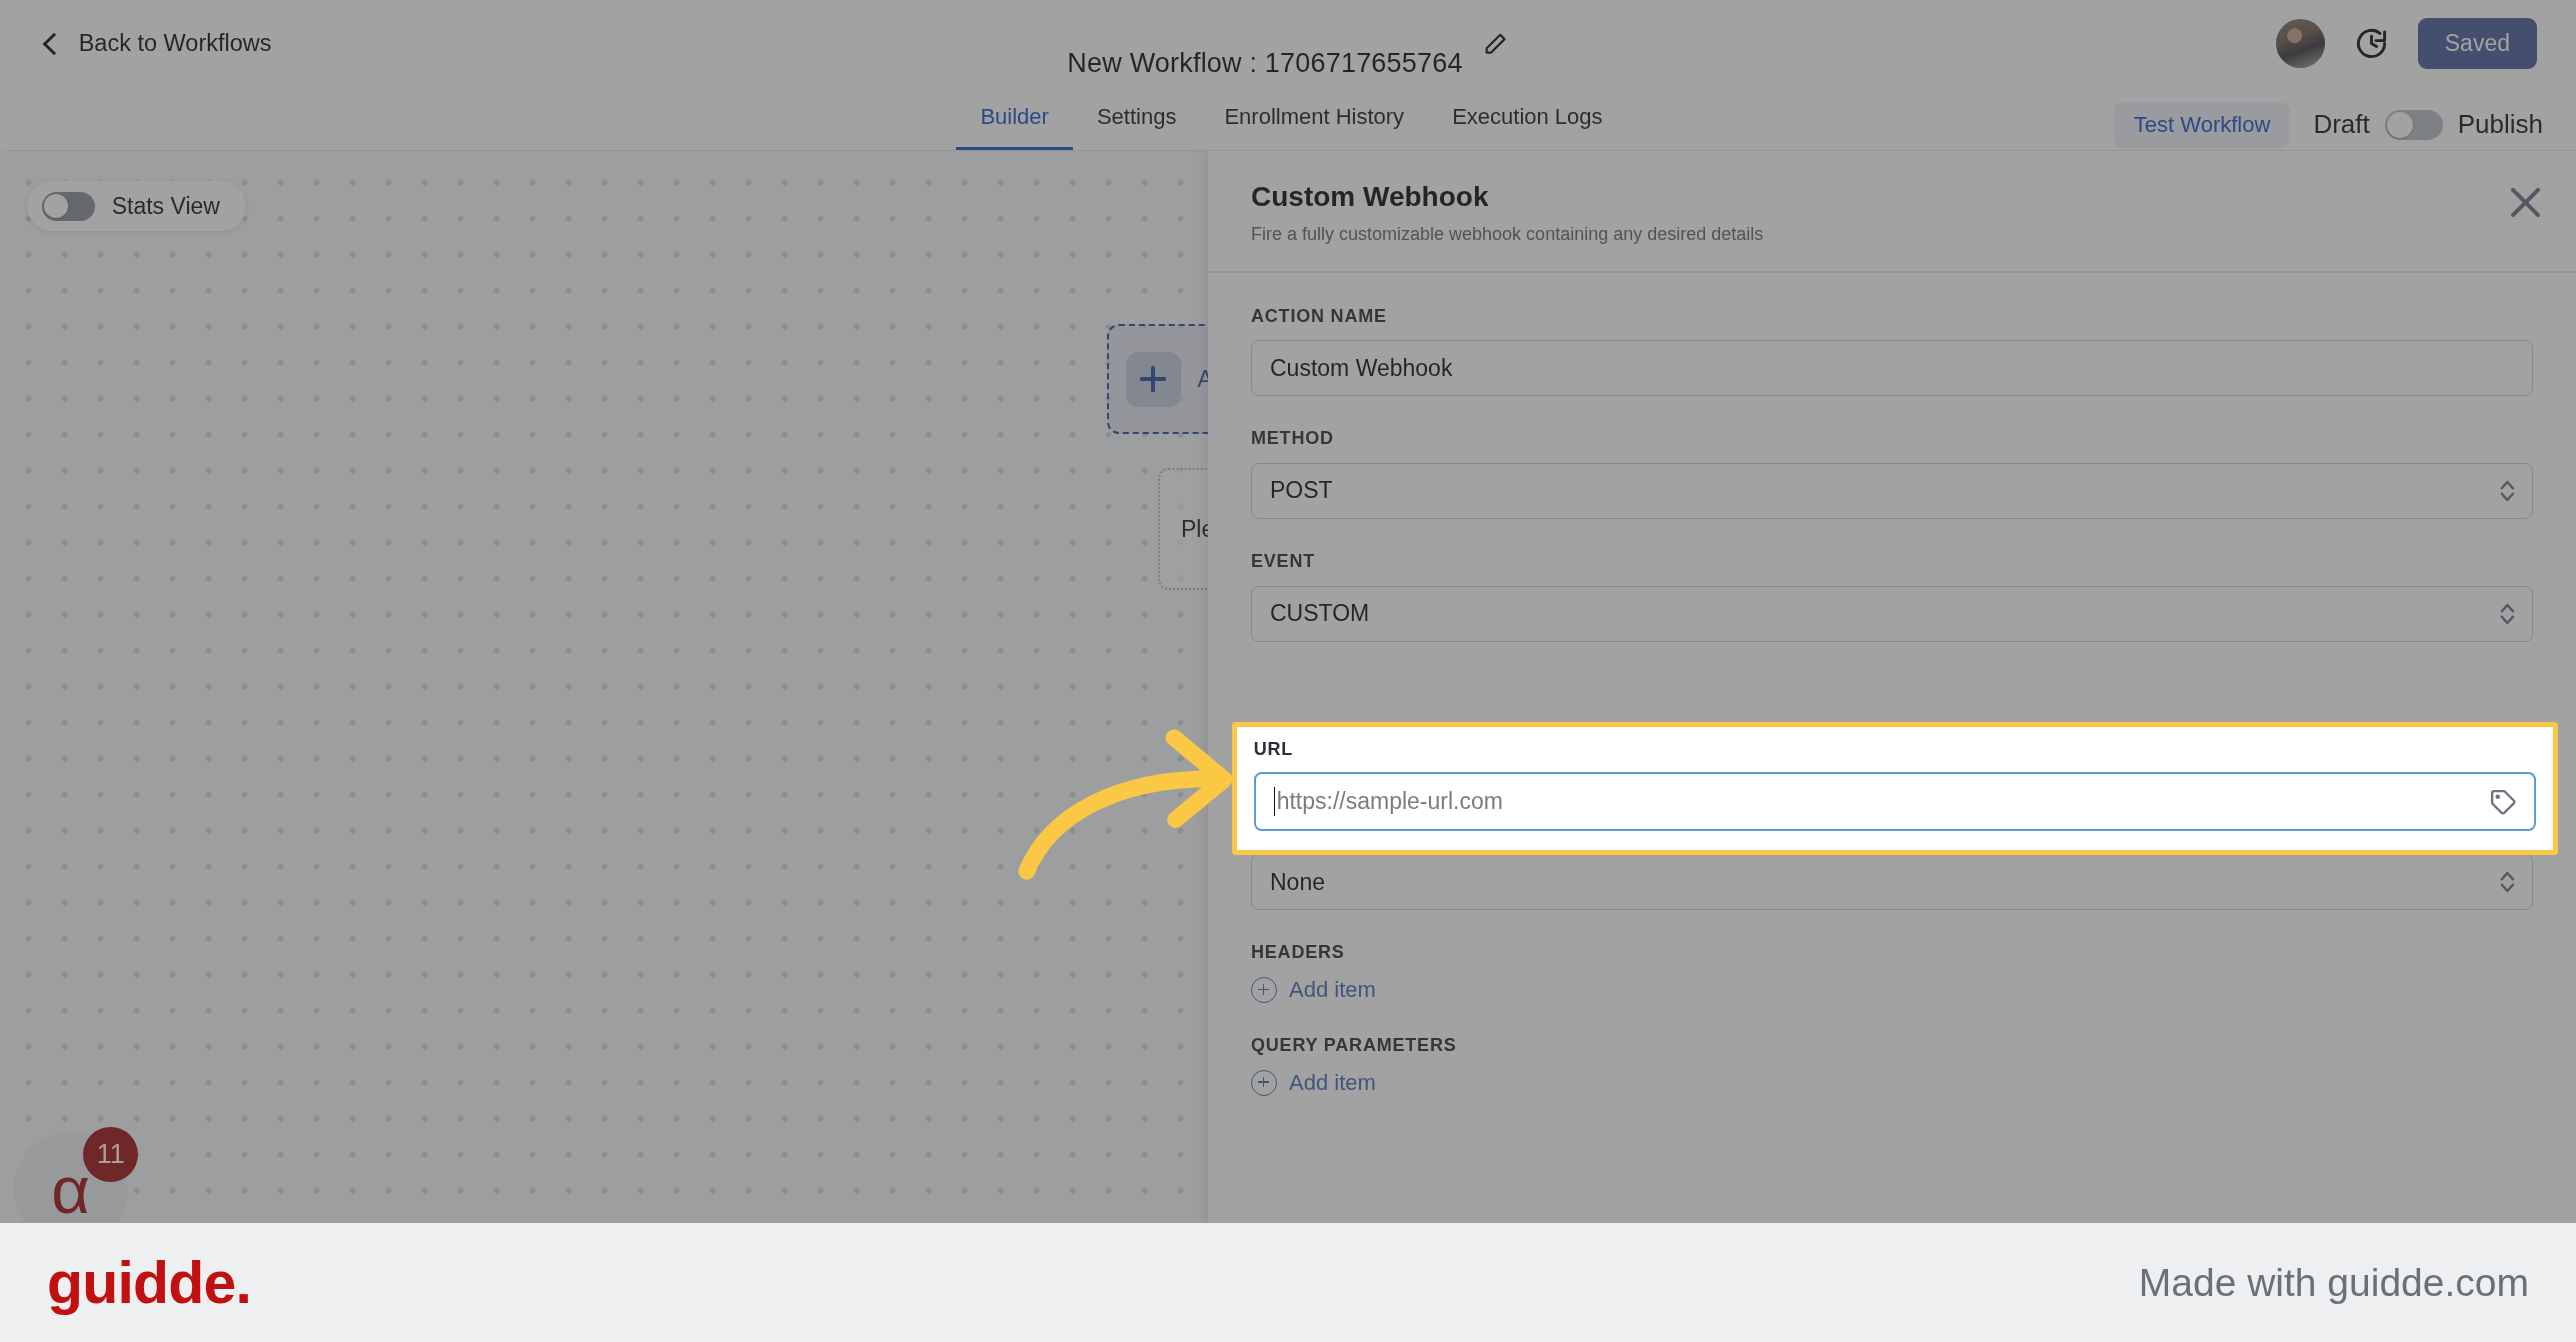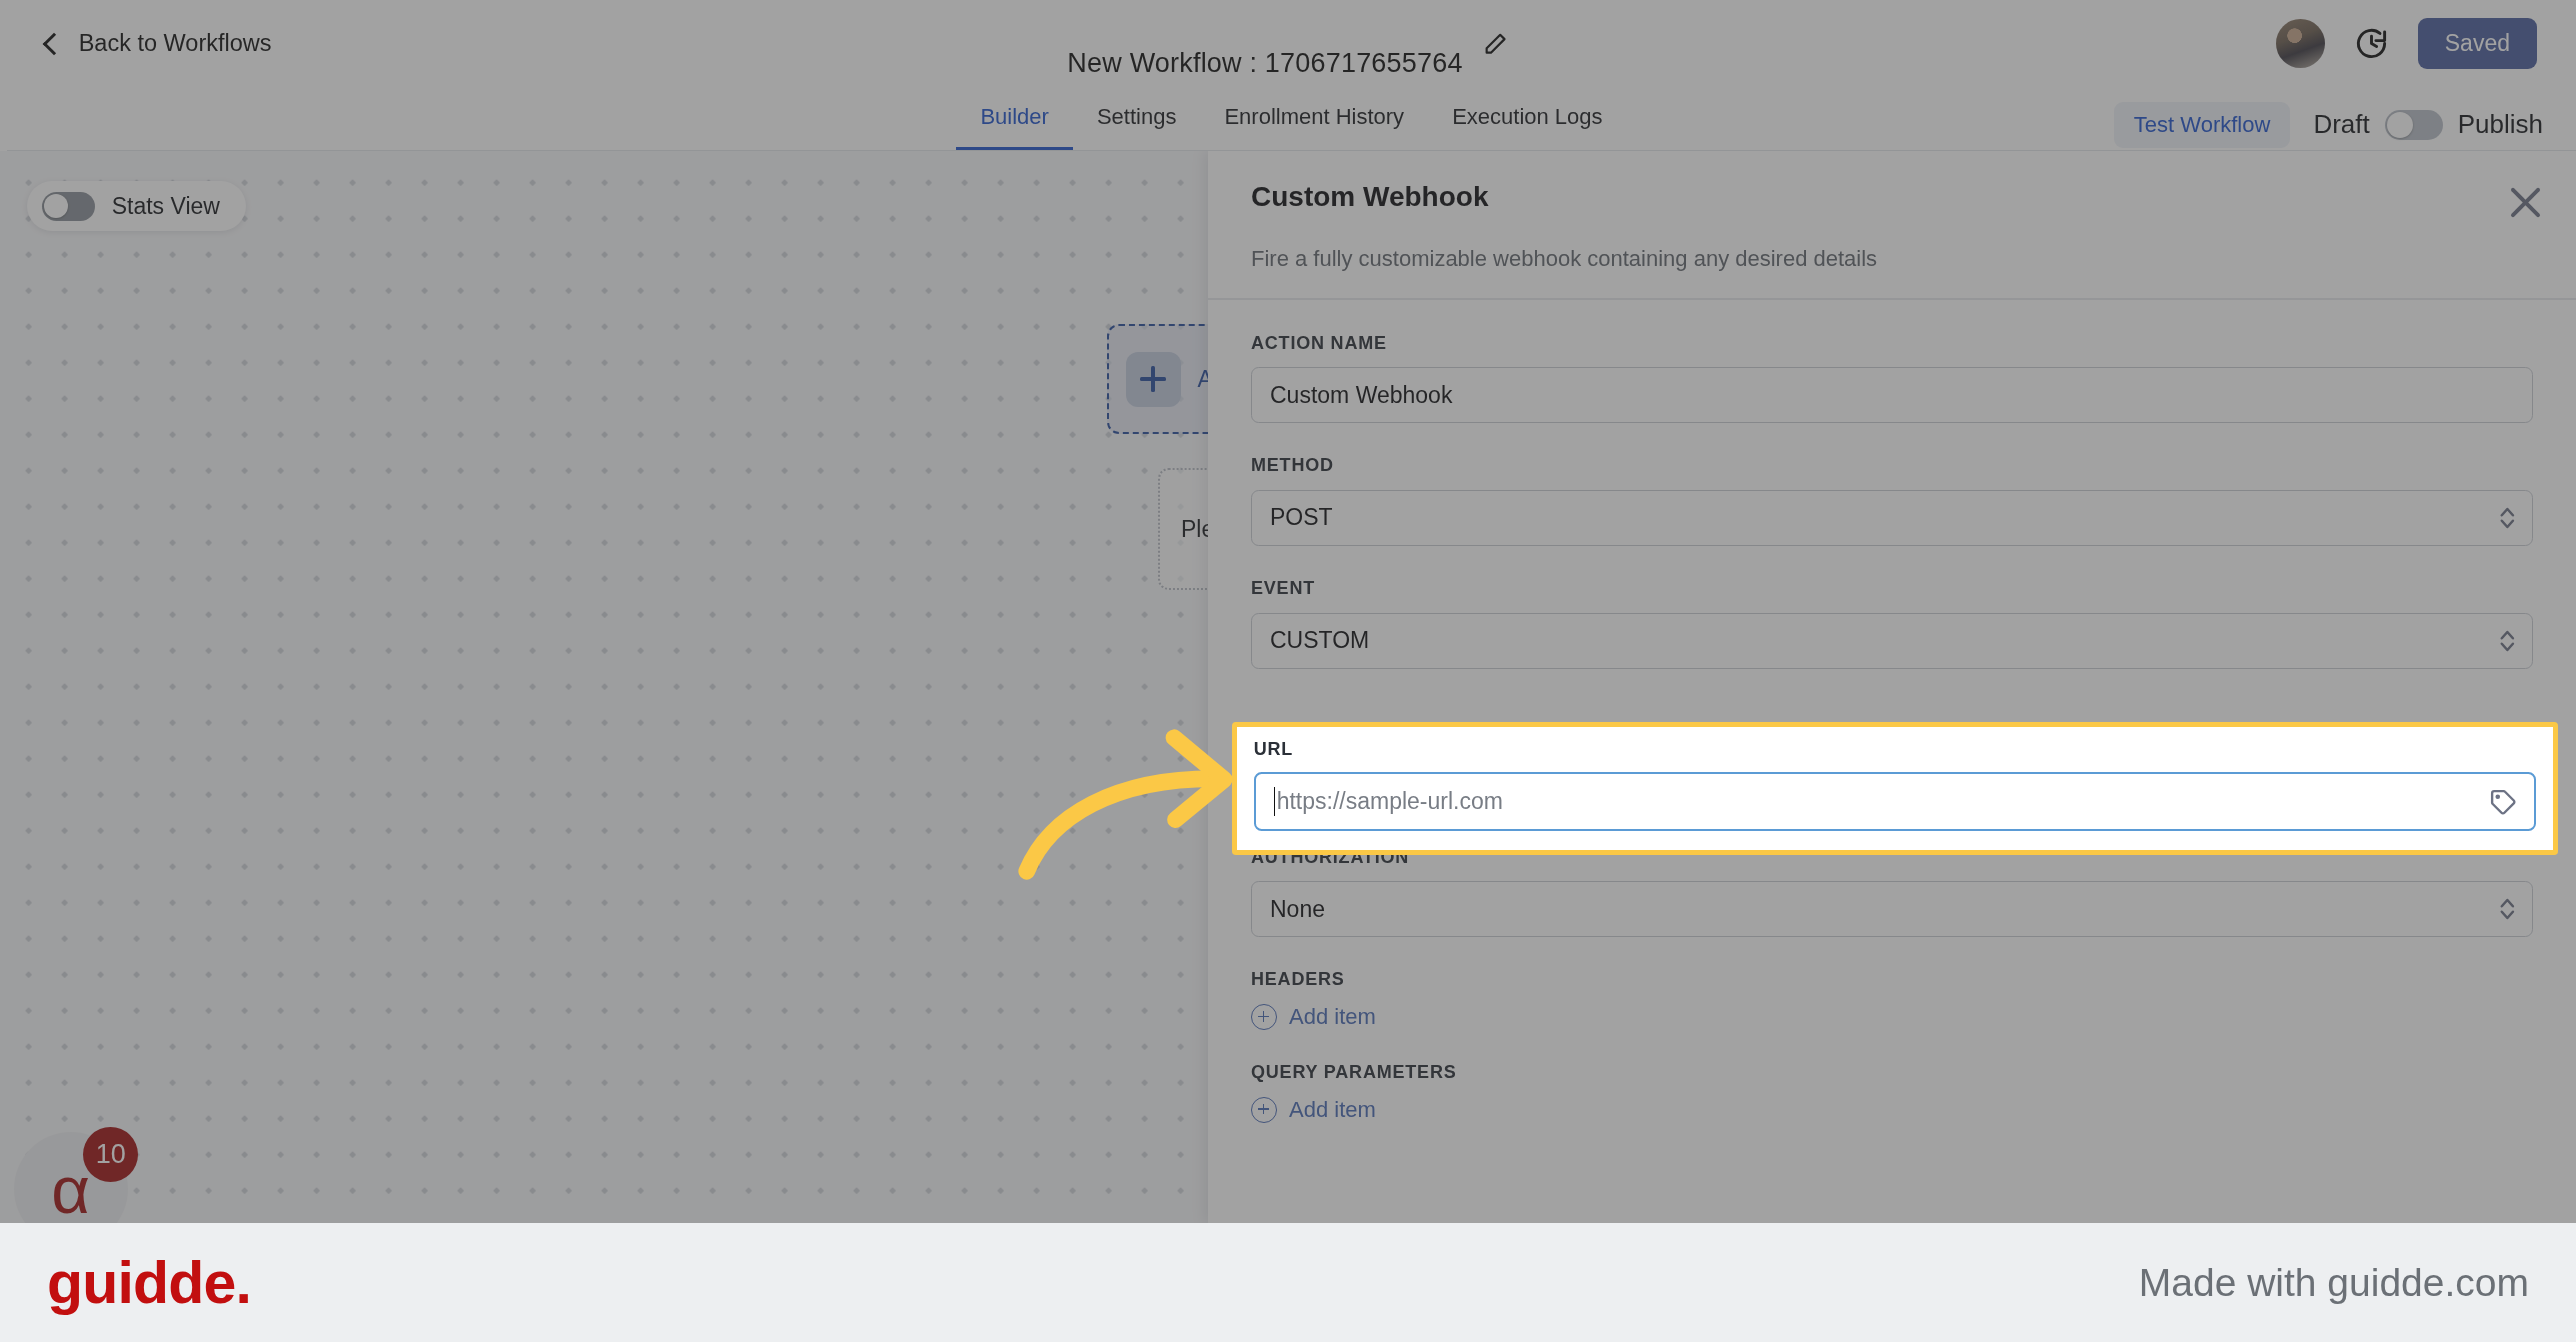--- a/index.html
+++ b/index.html
@@ -272,22 +272,22 @@
     position: absolute;
     right: 0; top: 0;
     width: 1368px;
     height: 1072px;
     background: #ffffff;
     box-shadow: -3px 0 13.7px rgba(16,24,40,.10);
   }
   .panel-head { padding: 30px 43px 26px 43px; }
   .panel-title { font-size: 28px; color: #101114; font-weight: bold; }
   .panel-sub {
-    margin-top: 33px;
-    font-size: 22px;
+    margin-top: 11px;
+    font-size: 18px;
     color: #63686f;
   }
   .panel-close {
     position: absolute;
     right: 29px; top: 30px;
     width: 43px; height: 43px;
     cursor: pointer;
   }
   .panel-divider { height: 1.5px; background: #e6e8ec; }
   .panel-body { padding: 33px 43px 0 43px; }
@@ -483,21 +483,21 @@
       <span class="plus-box"></span>
       <span class="add-label">Add</span>
     </div>
 
     <div class="trigger-box">
       <span class="t-label">Ple</span>
     </div>
 
     <div class="notif-widget">
       <span class="glyph">α</span>
-      <span class="notif-badge">10</span>
+      <span class="notif-badge">11</span>
     </div>
 
     <div class="panel">
       <div class="panel-head">
         <div class="panel-title">Custom Webhook</div>
         <div class="panel-sub">Fire a fully customizable webhook containing any desired details</div>
       </div>
       <span class="panel-close">
         <svg viewBox="0 0 24 24" fill="none" stroke="#6c7284" stroke-width="2.2" stroke-linecap="round">
           <line x1="5" y1="5" x2="19" y2="19"></line>

